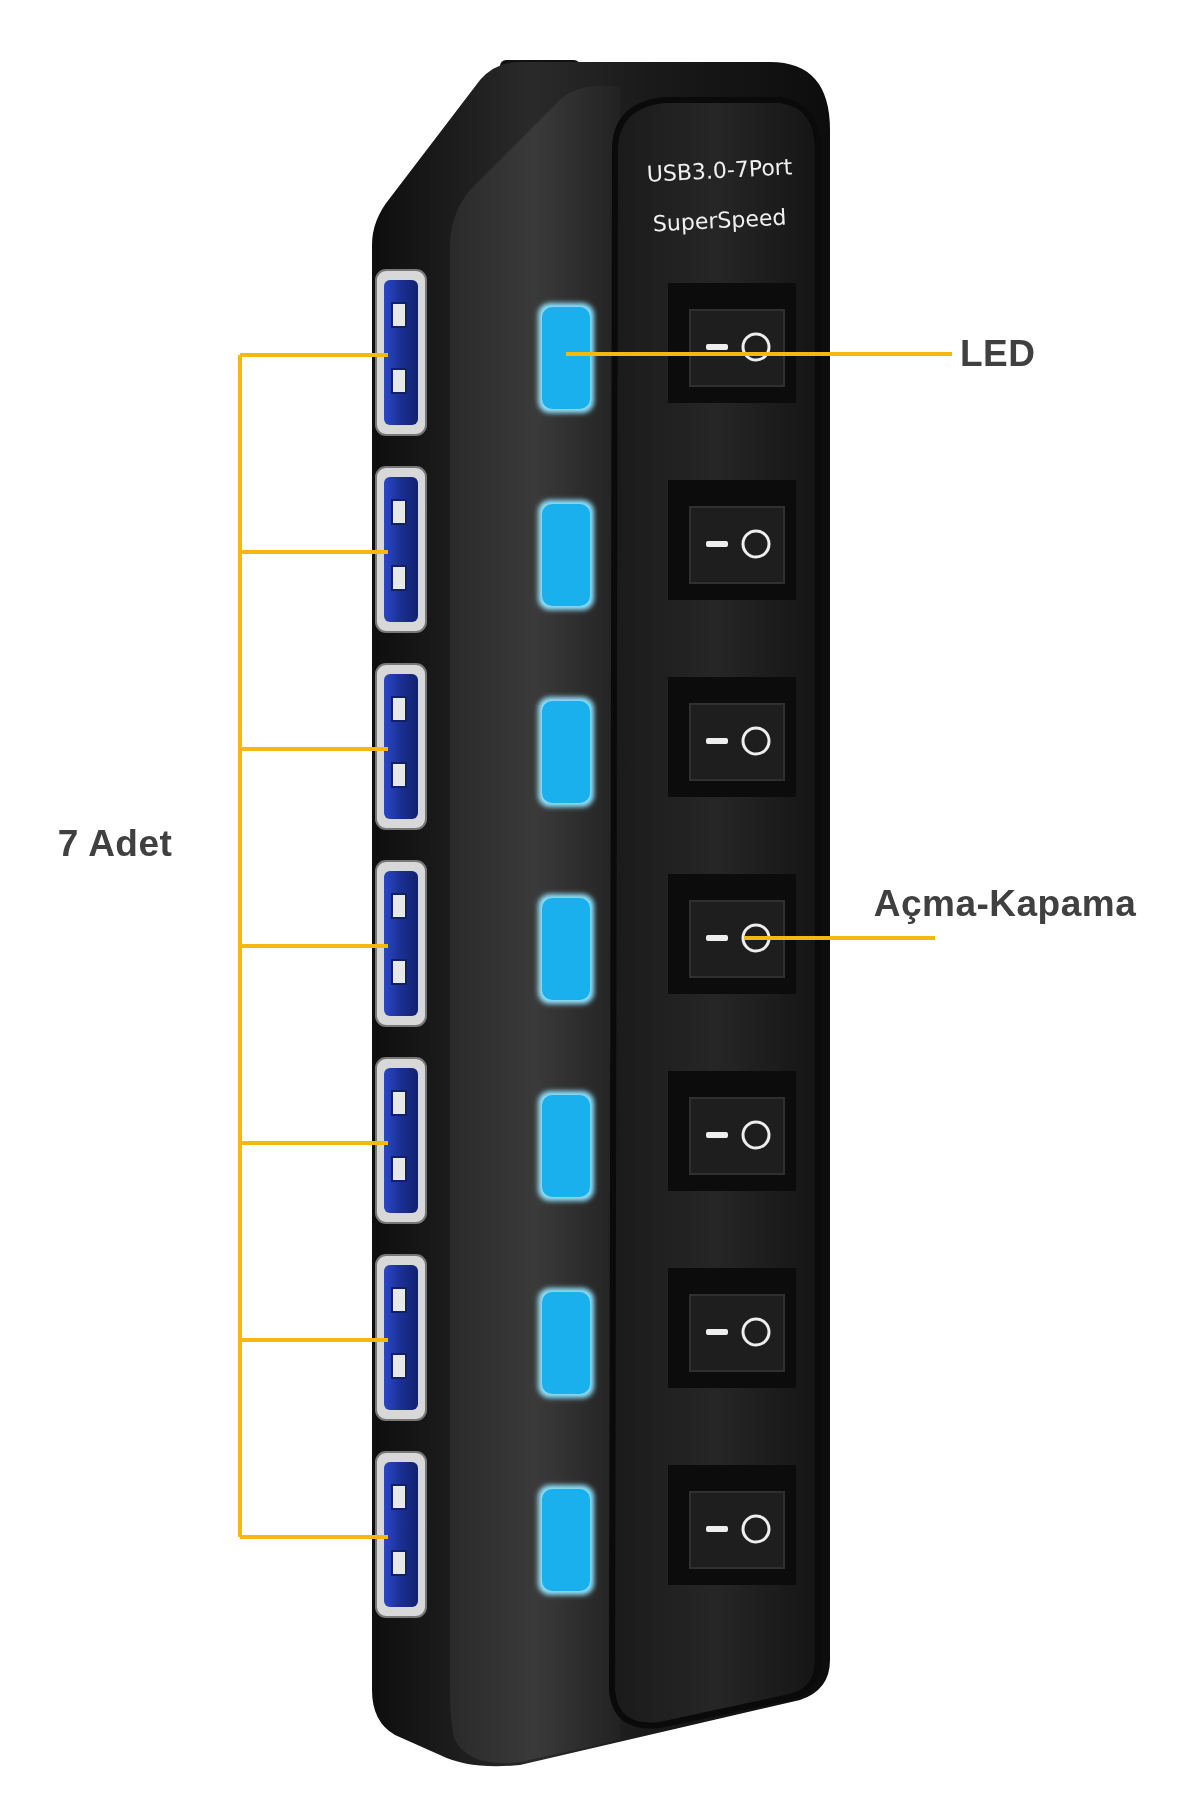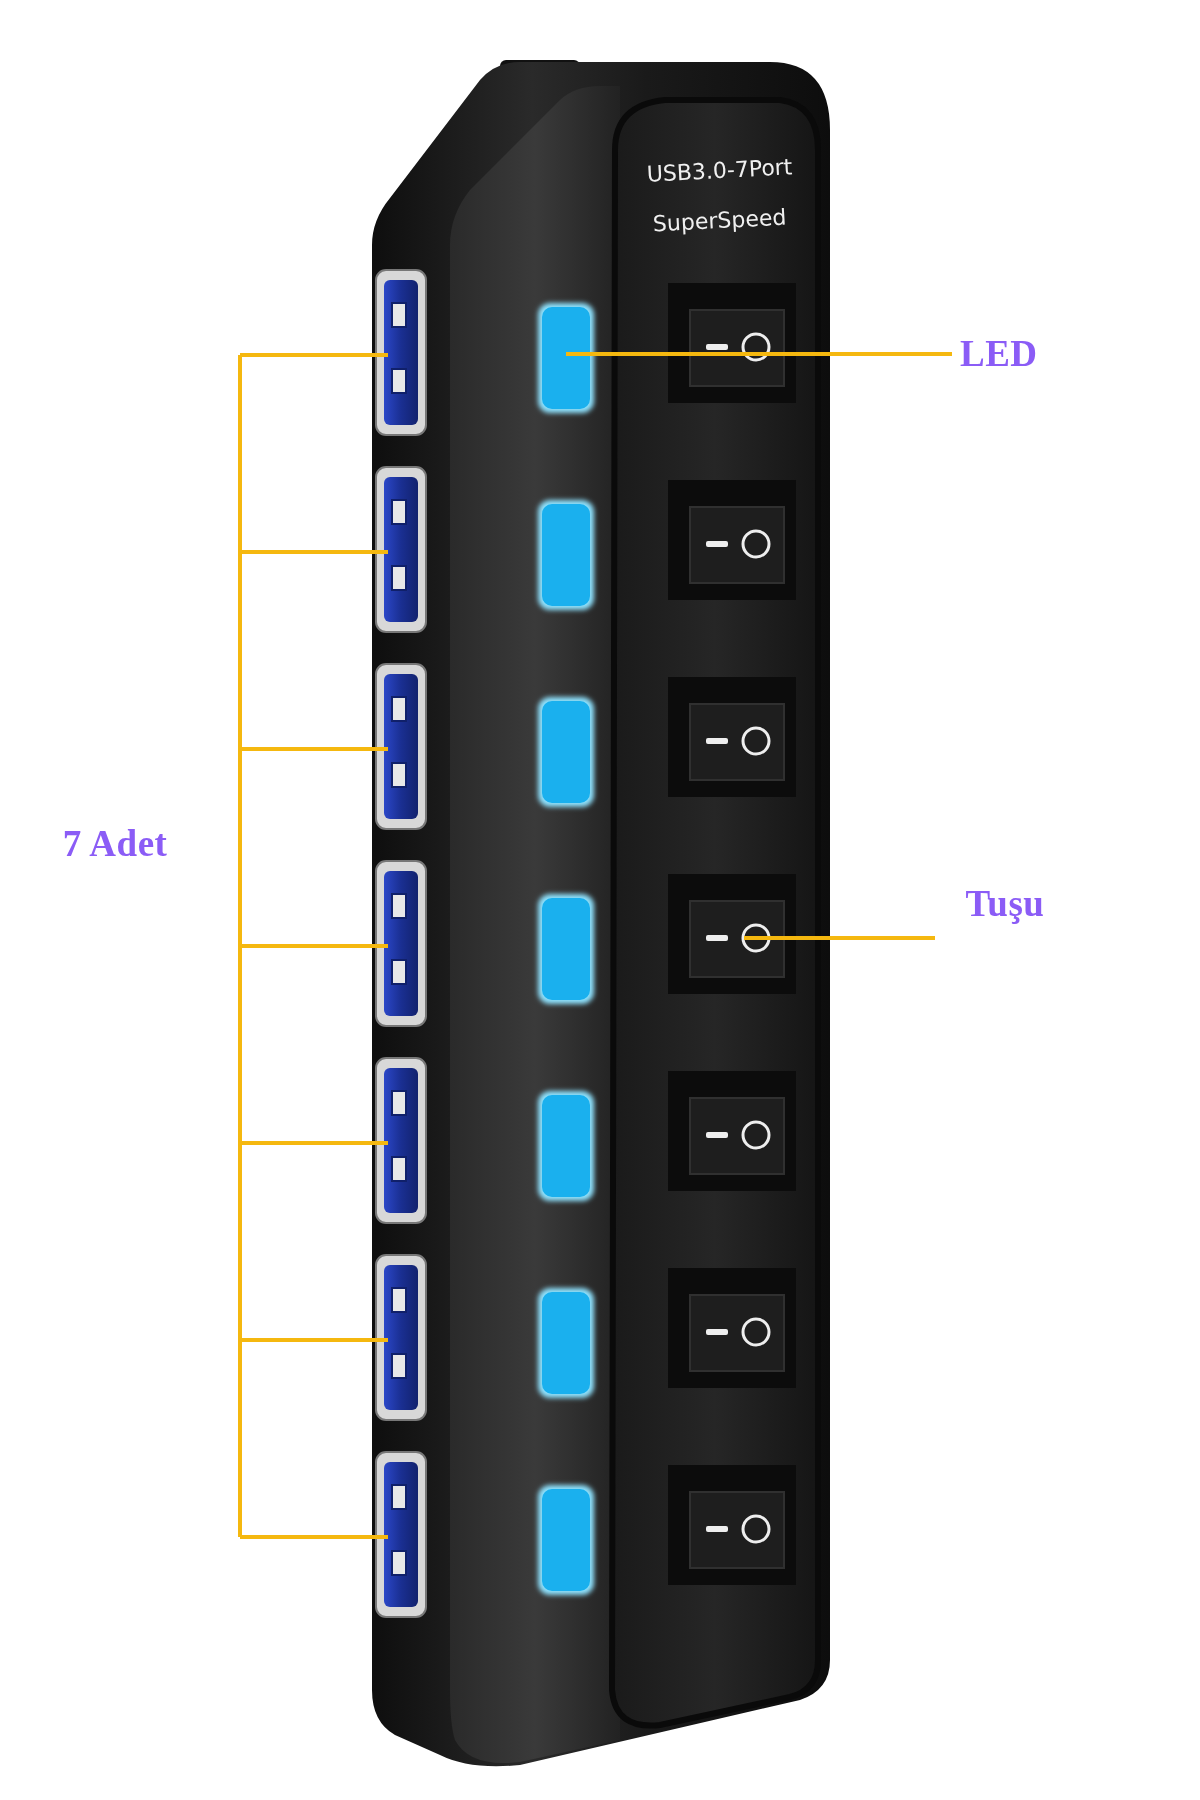--- a/index.html
+++ b/index.html
@@ -1,18 +1,18 @@
 <!DOCTYPE html>
 <html><head>
 <meta charset="utf-8">
 <style>
   html, body { margin:0; padding:0; background:#ffffff; }
   body { width:1200px; height:1800px; position:relative; overflow:hidden; font-family:"Liberation Sans","DejaVu Sans",sans-serif; }
   #stage { position:absolute; left:0; top:0; width:1200px; height:1800px; }
-  .label { position:absolute; font-weight:bold; color:#8b5cf6; text-align:center; font-size:37px; line-height:57px; font-family:Liberation Serif, serif; letter-spacing:0.5px; }
+  .label { position:absolute; font-weight:bold; color:#404040; text-align:center; font-size:37px; line-height:57px; font-family:Liberation Sans, sans-serif; letter-spacing:0.5px; }
   #lbl-left { left:10px; top:815px; width:210px; }
   #lbl-led { left:960px; top:325px; width:140px; text-align:left; }
   #lbl-switch { left:835px; top:875px; width:340px; }
 </style>
 </head>
 <body>
 
 <div id="stage">
   <svg id="hub-svg" width="1200" height="1800" viewBox="0 0 1200 1800">
     <defs>
@@ -183,15 +183,15 @@
         <line x1="566" y1="354" x2="952" y2="354" stroke="#f5b80f" stroke-width="4"></line>
         <line x1="744" y1="938" x2="935" y2="938" stroke="#f5b80f" stroke-width="4"></line>
       </g>
   </svg>
 
   <div class="label" id="lbl-left">
     <div>7 Adet</div>
   </div>
   <div class="label" id="lbl-led">LED</div>
   <div class="label" id="lbl-switch">
-    <div>Tuşu</div>
+    <div>Açma-Kapama</div>
   </div>
 </div>
 
 </body></html>

